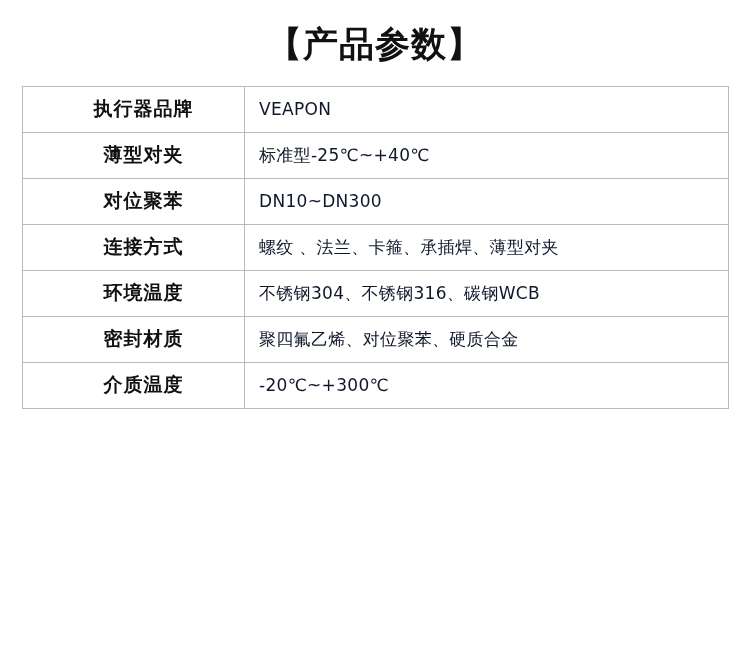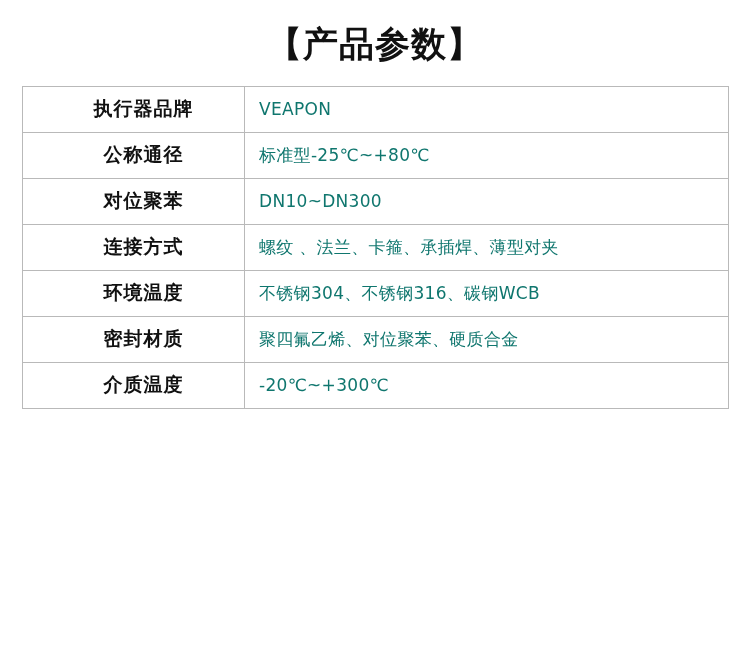--- a/index.html
+++ b/index.html
@@ -54,42 +54,42 @@
     font-weight: bold;
     color: #111111;
     letter-spacing: 1px;
     font-family: "DejaVu Sans", "Liberation Sans", sans-serif;
     padding-left: 21px;
   }
   td.value {
     width: 484px;
     padding-left: 14px;
     font-size: 17px;
-    color: #0f766e;
+    color: #0f172a;
     letter-spacing: 0.3px;
     font-family: "DejaVu Sans", "Liberation Sans", sans-serif;
   }
 </style>
 </head>
 <body>
 
 <div class="page">
 
   <div class="title">【产品参数】</div>
 
   <div class="table-wrap">
     <table class="spec">
       <tbody>
         <tr>
           <td class="label">执行器品牌</td>
           <td class="value">VEAPON</td>
         </tr>
         <tr>
-          <td class="label">公称通径</td>
-          <td class="value">标准型-25℃~+80℃</td>
+          <td class="label">薄型对夹</td>
+          <td class="value">标准型-25℃~+40℃</td>
         </tr>
         <tr>
           <td class="label">对位聚苯</td>
           <td class="value">DN10~DN300</td>
         </tr>
         <tr>
           <td class="label">连接方式</td>
           <td class="value">螺纹 、法兰、卡箍、承插焊、薄型对夹</td>
         </tr>
         <tr>

